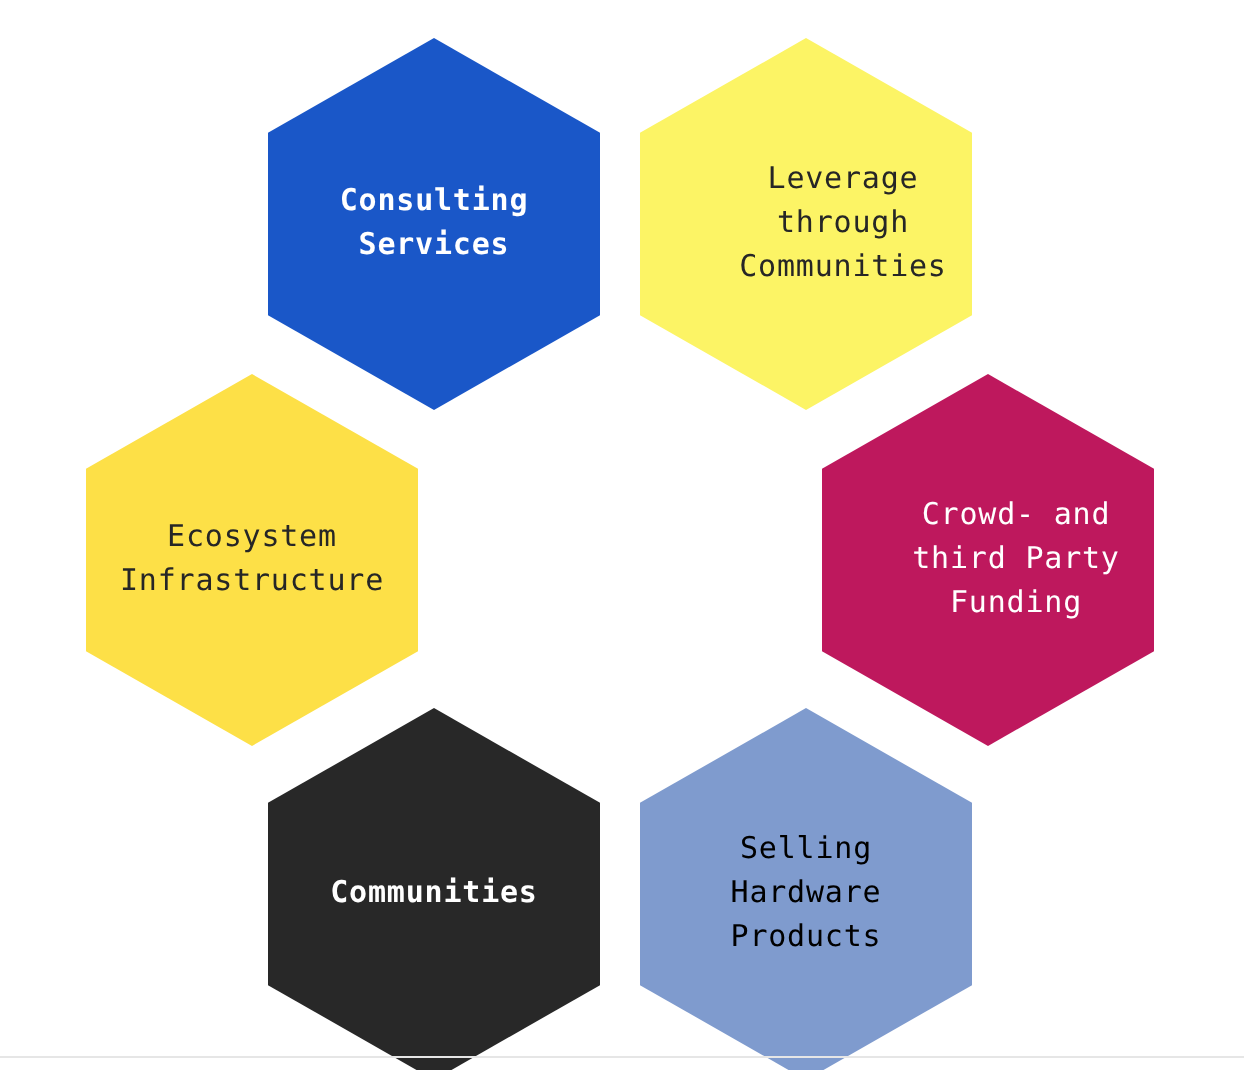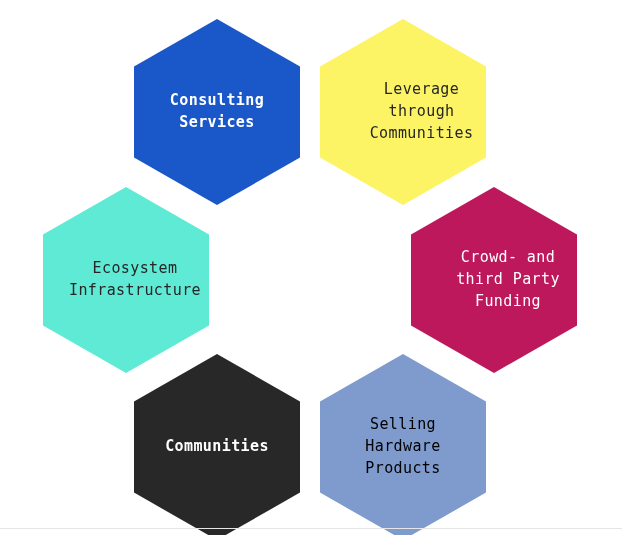--- a/index.html
+++ b/index.html
@@ -89,20 +89,20 @@
   <div class="hex" id="hex-selling-hardware" style="background: rgb(127, 155, 206);">
     <span class="hex-label" style="color: #000000;">Selling
 Hardware
 Products</span>
   </div>
 
   <div class="hex" id="hex-platforming" style="background: rgb(40, 40, 40);">
     <span class="hex-label bold" style="color: rgb(255, 255, 255);">Communities</span>
   </div>
 
-  <div class="hex" id="hex-ecosystem-infra" style="background: #5eead4; justify-content: flex-end;">
+  <div class="hex" id="hex-ecosystem-infra" style="background: #fde047;">
     <span class="hex-label" style="color: rgb(38, 38, 38);">Ecosystem
 Infrastructure</span>
   </div>
 
   <div id="bottom-rule" style="background: rgb(230, 230, 230);"></div>
 
 </div>
 
 </body></html>

